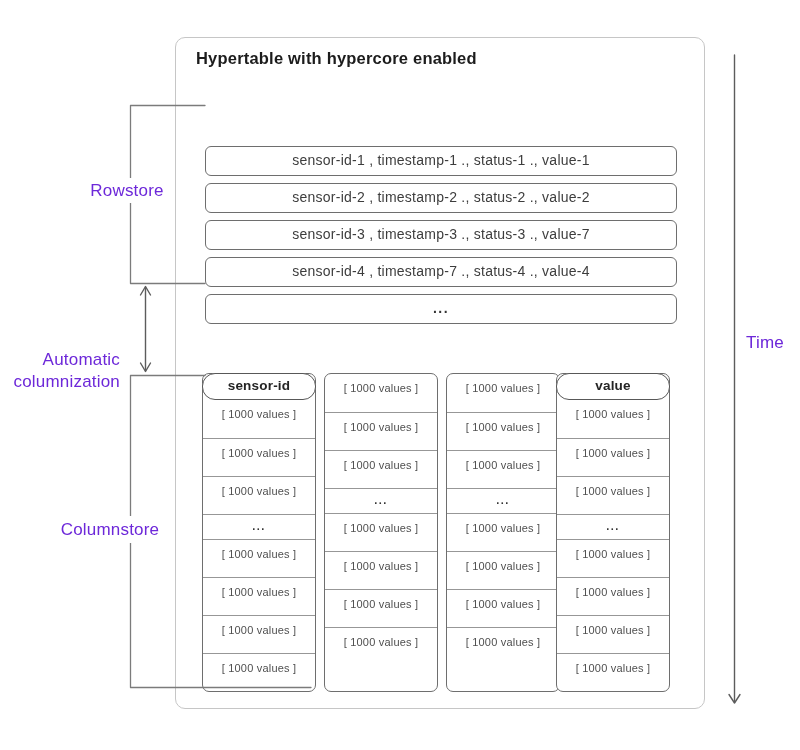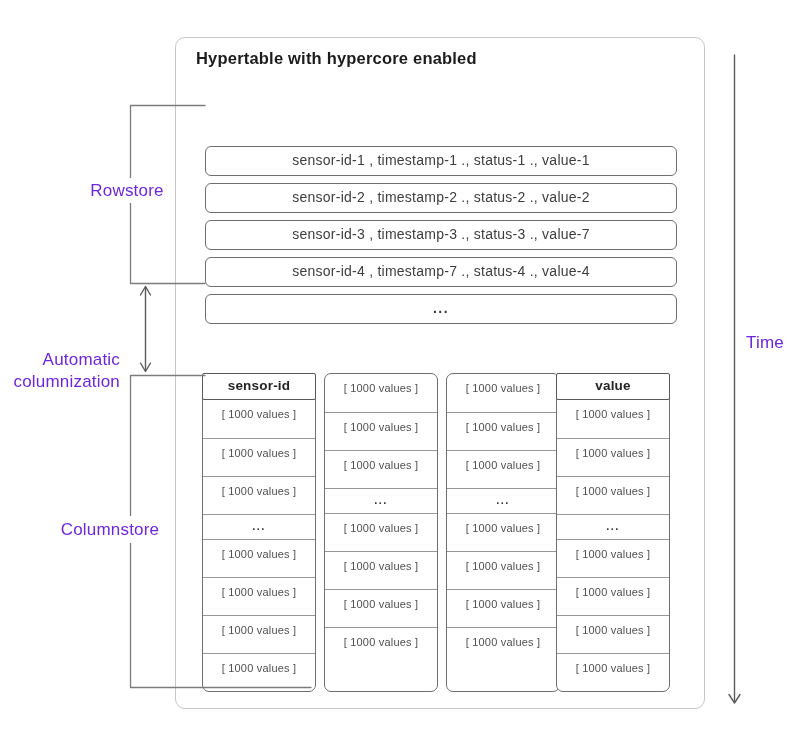--- a/index.html
+++ b/index.html
@@ -31,21 +31,21 @@
   }
   .rrow.dots{font-weight:700;letter-spacing:1.5px;color:#333;}
   .col{
     position:absolute;top:373px;width:114px;height:319px;box-sizing:border-box;
     border:1.4px solid var(--box);border-radius:7px;background:#fff;
     display:flex;flex-direction:column;
   }
   .col-header{
     flex:0 0 27px;box-sizing:border-box;height:27px;line-height:24px;text-align:center;
     font-weight:700;font-size:13.5px;color:#242424;letter-spacing:0.2px;
-    border:1.4px solid #585858;border-radius:2px;margin:-1.4px -1.4px 0 -1.4px;background:#fff;
+    border:1.4px solid #585858;border-radius:13px;margin:-1.4px -1.4px 0 -1.4px;background:#fff;
   }
   .cell{
     flex:0 0 38px;box-sizing:border-box;border-top:1px solid var(--sep);
     text-align:center;font-size:11px;color:#4f4f4f;padding-top:8px;letter-spacing:0.2px;
   }
   .cell.no-top{border-top:none;}
   .cell.dots{flex:0 0 25px;padding-top:0;line-height:23px;font-weight:700;letter-spacing:1.5px;color:#333;}
   .cell.last{flex:1 1 auto;}
   .overlay{position:absolute;left:0;top:0;z-index:5;pointer-events:none;}
   .overlay path{fill:none;stroke-linecap:round;stroke-linejoin:round;}

